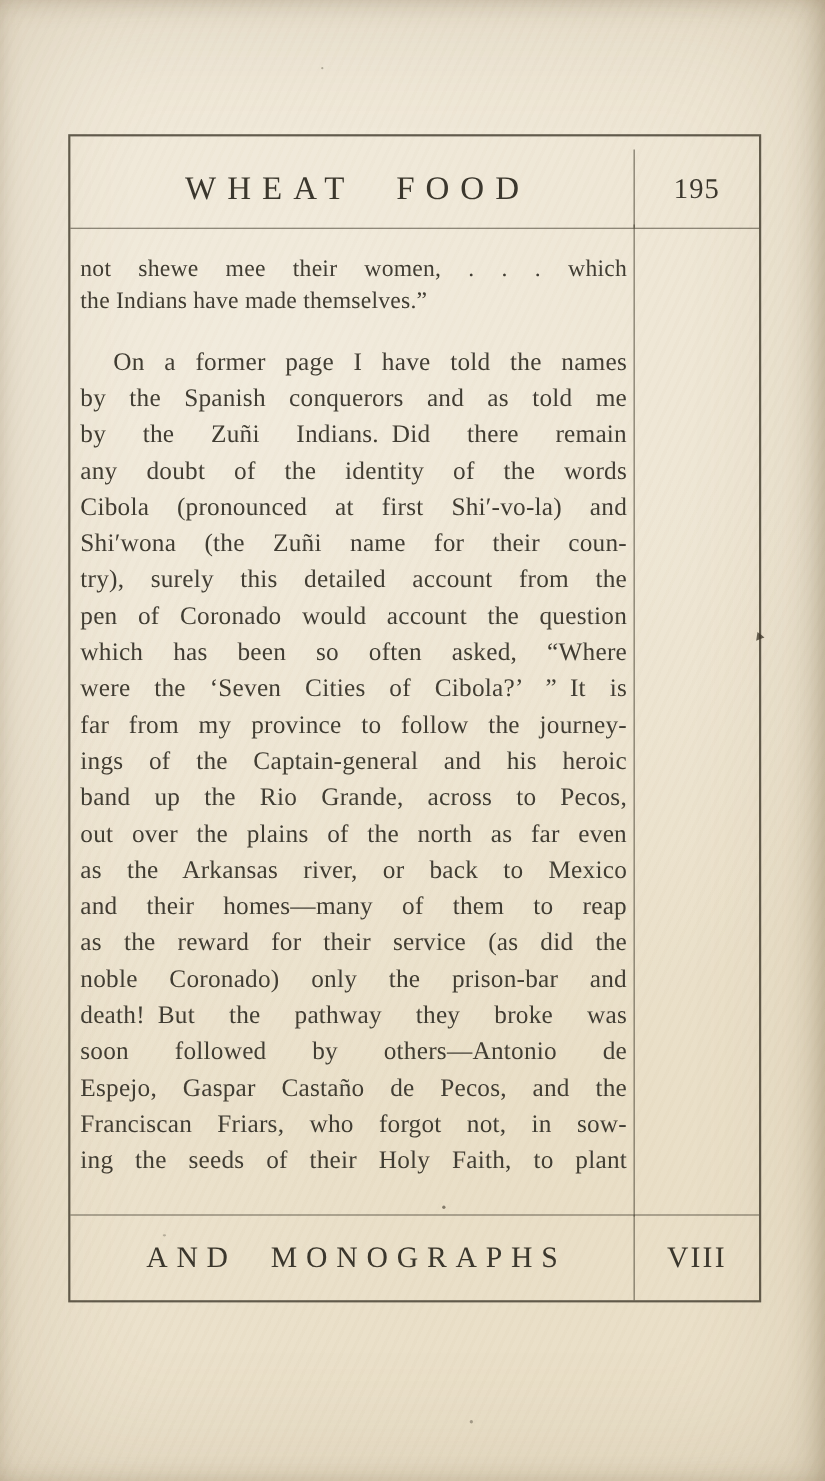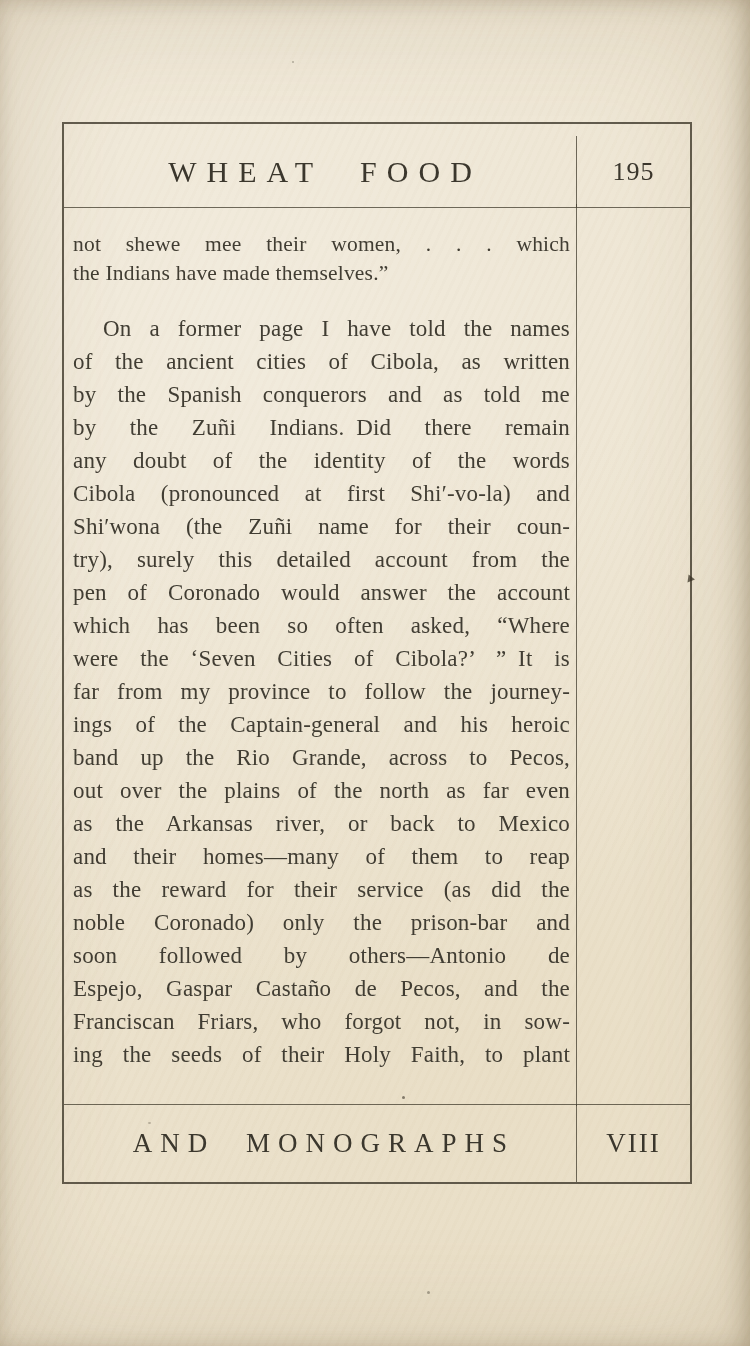--- a/index.html
+++ b/index.html
@@ -104,38 +104,38 @@
 
     <div class="row body-row">
       <div class="col-main">
         <div class="body-text">
           <div class="quote">
             <div class="line">not shewe mee their women, . . . which</div>
             <div class="line short">the Indians have made themselves.”</div>
           </div>
           <div class="para">
             <div class="line indent">On a former page I have told the names</div>
-            <div class="line">of the ancient cities of Cibola, as written</div>
             <div class="line">by the Spanish conquerors and as told me</div>
             <div class="line">by the Zuñi Indians. Did there remain</div>
             <div class="line">any doubt of the identity of the words</div>
             <div class="line">Cibola (pronounced at first Shi′-vo-la) and</div>
             <div class="line">Shi′wona (the Zuñi name for their coun-</div>
             <div class="line">try), surely this detailed account from the</div>
-            <div class="line">pen of Coronado would answer the account</div>
+            <div class="line">pen of Coronado would account the question</div>
             <div class="line">which has been so often asked, “Where</div>
             <div class="line">were the ‘Seven Cities of Cibola?’ ” It is</div>
             <div class="line">far from my province to follow the journey-</div>
             <div class="line">ings of the Captain-general and his heroic</div>
             <div class="line">band up the Rio Grande, across to Pecos,</div>
             <div class="line">out over the plains of the north as far even</div>
             <div class="line">as the Arkansas river, or back to Mexico</div>
             <div class="line">and their homes—many of them to reap</div>
             <div class="line">as the reward for their service (as did the</div>
             <div class="line">noble Coronado) only the prison-bar and</div>
+            <div class="line">death! But the pathway they broke was</div>
             <div class="line">soon followed by others—Antonio de</div>
             <div class="line">Espejo, Gaspar Castaño de Pecos, and the</div>
             <div class="line">Franciscan Friars, who forgot not, in sow-</div>
             <div class="line">ing the seeds of their Holy Faith, to plant</div>
           </div>
         </div>
       </div>
       <div class="col-side"></div>
     </div>
 

